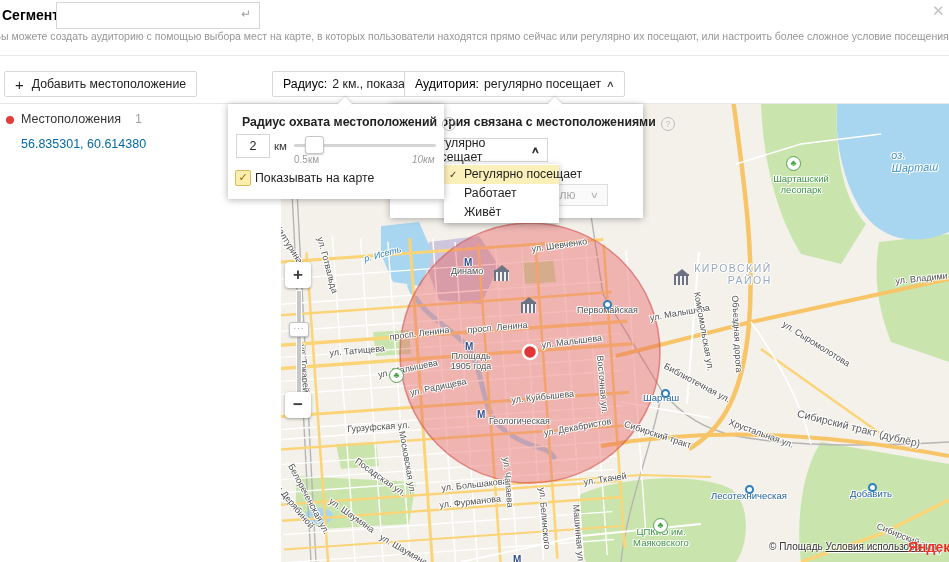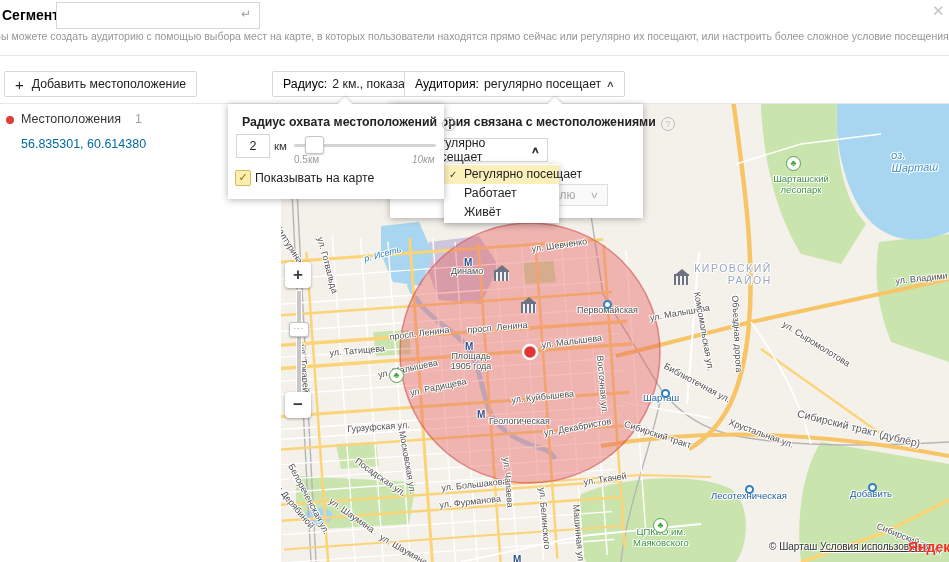--- a/index.html
+++ b/index.html
@@ -268,21 +268,21 @@
         <div class="micon tree" style="left: 505px; top: 52px;">♣</div>
         <div class="micon tree" style="left: 372px; top: 414px;">♣</div>
       </div>
 
     <div class="zbtn" id="zoom-in">+</div>
     <div class="ztrack"></div>
     <div class="zhandle">···</div>
     <div class="zbtn" id="zoom-out">−</div>
 
     <div class="attrib">
-      <span>© Шарташ</span>
+      <span>© Площадь</span>
       <a>Условия использования</a>
     </div>
     <div class="ylogo">Яндекс</div>
   </div>
 
   <div class="popup" id="audience-popup">
     <div class="caret" style="left:160px;"></div>
     <div class="pop-title">
       <span>Аудитория связана с местоположениями</span><span class="info-i">?</span>
     </div>

